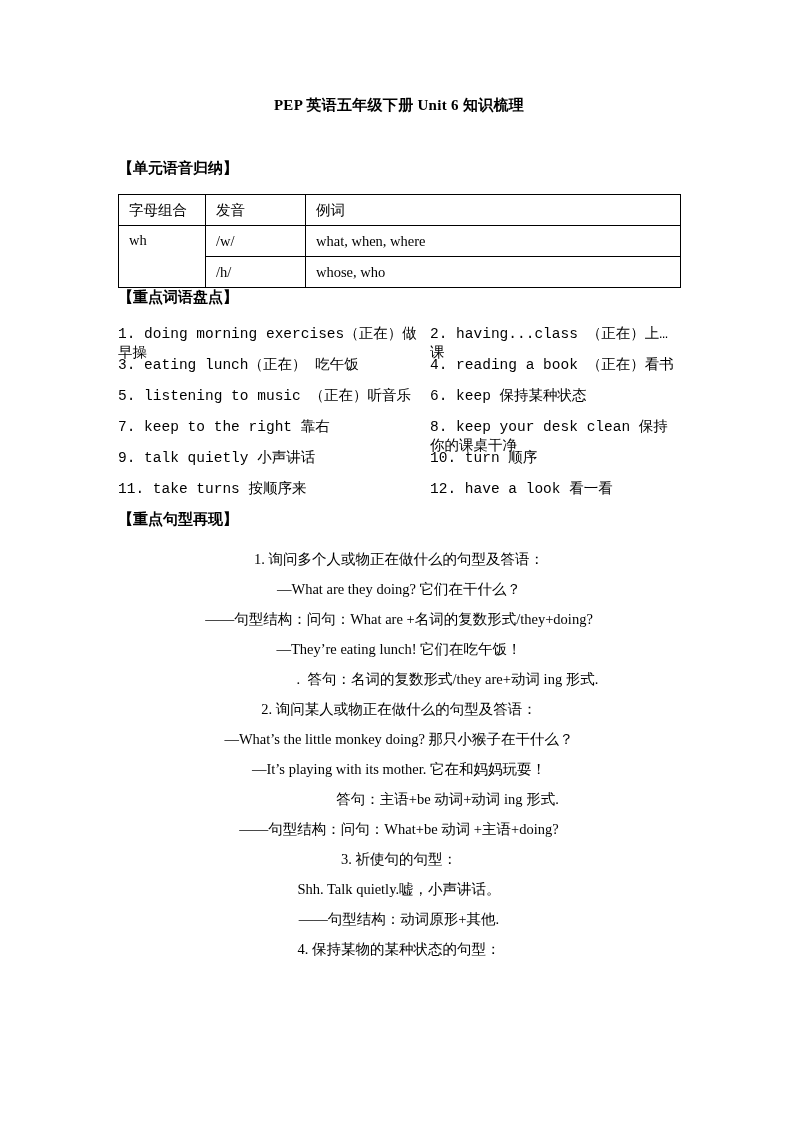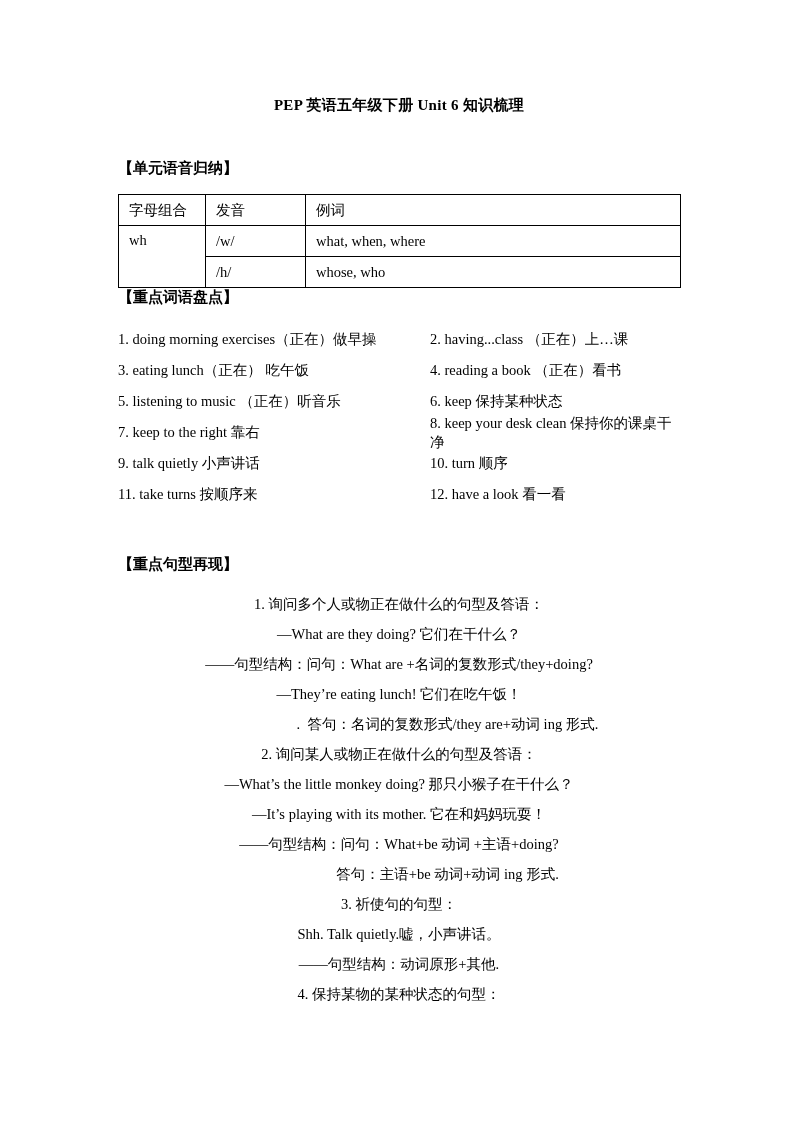--- a/index.html
+++ b/index.html
@@ -38,24 +38,24 @@
     border: 1px solid #000000;
     font-weight: normal;
     text-align: left;
     padding: 3px 10px;
     height: 31px;
     vertical-align: middle;
   }
   .phonics-table td.cell-letters { vertical-align: top; padding-top: 6px; margin-left: 46px; }
   .heading-words { }
   .word-list { margin-top: 17px; font-size: 14.5px; }
-  .word-row { display: flex; height: 31px; align-items: center; }
+  .word-row { display: flex; height: 31px; align-items: flex-start; font-family: Liberation Mono, monospace; }
   .word-left { flex: 0 0 312px; width: 312px; white-space: pre-wrap; }
   .word-right { white-space: pre-wrap; }
-  .heading-sentences { margin-top: 45px; }
+  .heading-sentences { }
   .sentence-lines { margin-top: 15px; font-size: 14.5px; }
   .sentence-line { line-height: 30px; white-space: pre-wrap; text-align: center; }
   .sentence-line.indent { padding-left: 97px; }
 </style>
 </head>
 <body>
 
 <div class="page">
 
   <div class="doc-title">PEP 英语五年级下册 Unit 6 知识梳理</div>
@@ -119,21 +119,21 @@
 
   <div class="sentence-lines">
       <p class="sentence-line">1. 询问多个人或物正在做什么的句型及答语：</p>
       <p class="sentence-line">—What are they doing? 它们在干什么？</p>
       <p class="sentence-line">——句型结构：问句：What are +名词的复数形式/they+doing?</p>
       <p class="sentence-line">—They’re eating lunch! 它们在吃午饭！</p>
       <p class="sentence-line indent">.  答句：名词的复数形式/they are+动词 ing 形式.</p>
       <p class="sentence-line">2. 询问某人或物正在做什么的句型及答语：</p>
       <p class="sentence-line">—What’s the little monkey doing? 那只小猴子在干什么？</p>
       <p class="sentence-line">—It’s playing with its mother. 它在和妈妈玩耍！</p>
+      <p class="sentence-line indent">答句：主语+be 动词+动词 ing 形式.</p>
       <p class="sentence-line">——句型结构：问句：What+be 动词 +主语+doing?</p>
-      <p class="sentence-line indent">答句：主语+be 动词+动词 ing 形式.</p>
       <p class="sentence-line">3. 祈使句的句型：</p>
       <p class="sentence-line">Shh. Talk quietly.嘘，小声讲话。</p>
       <p class="sentence-line">——句型结构：动词原形+其他.</p>
       <p class="sentence-line">4. 保持某物的某种状态的句型：</p>
     </div>
 
 </div>
 
 </body></html>

